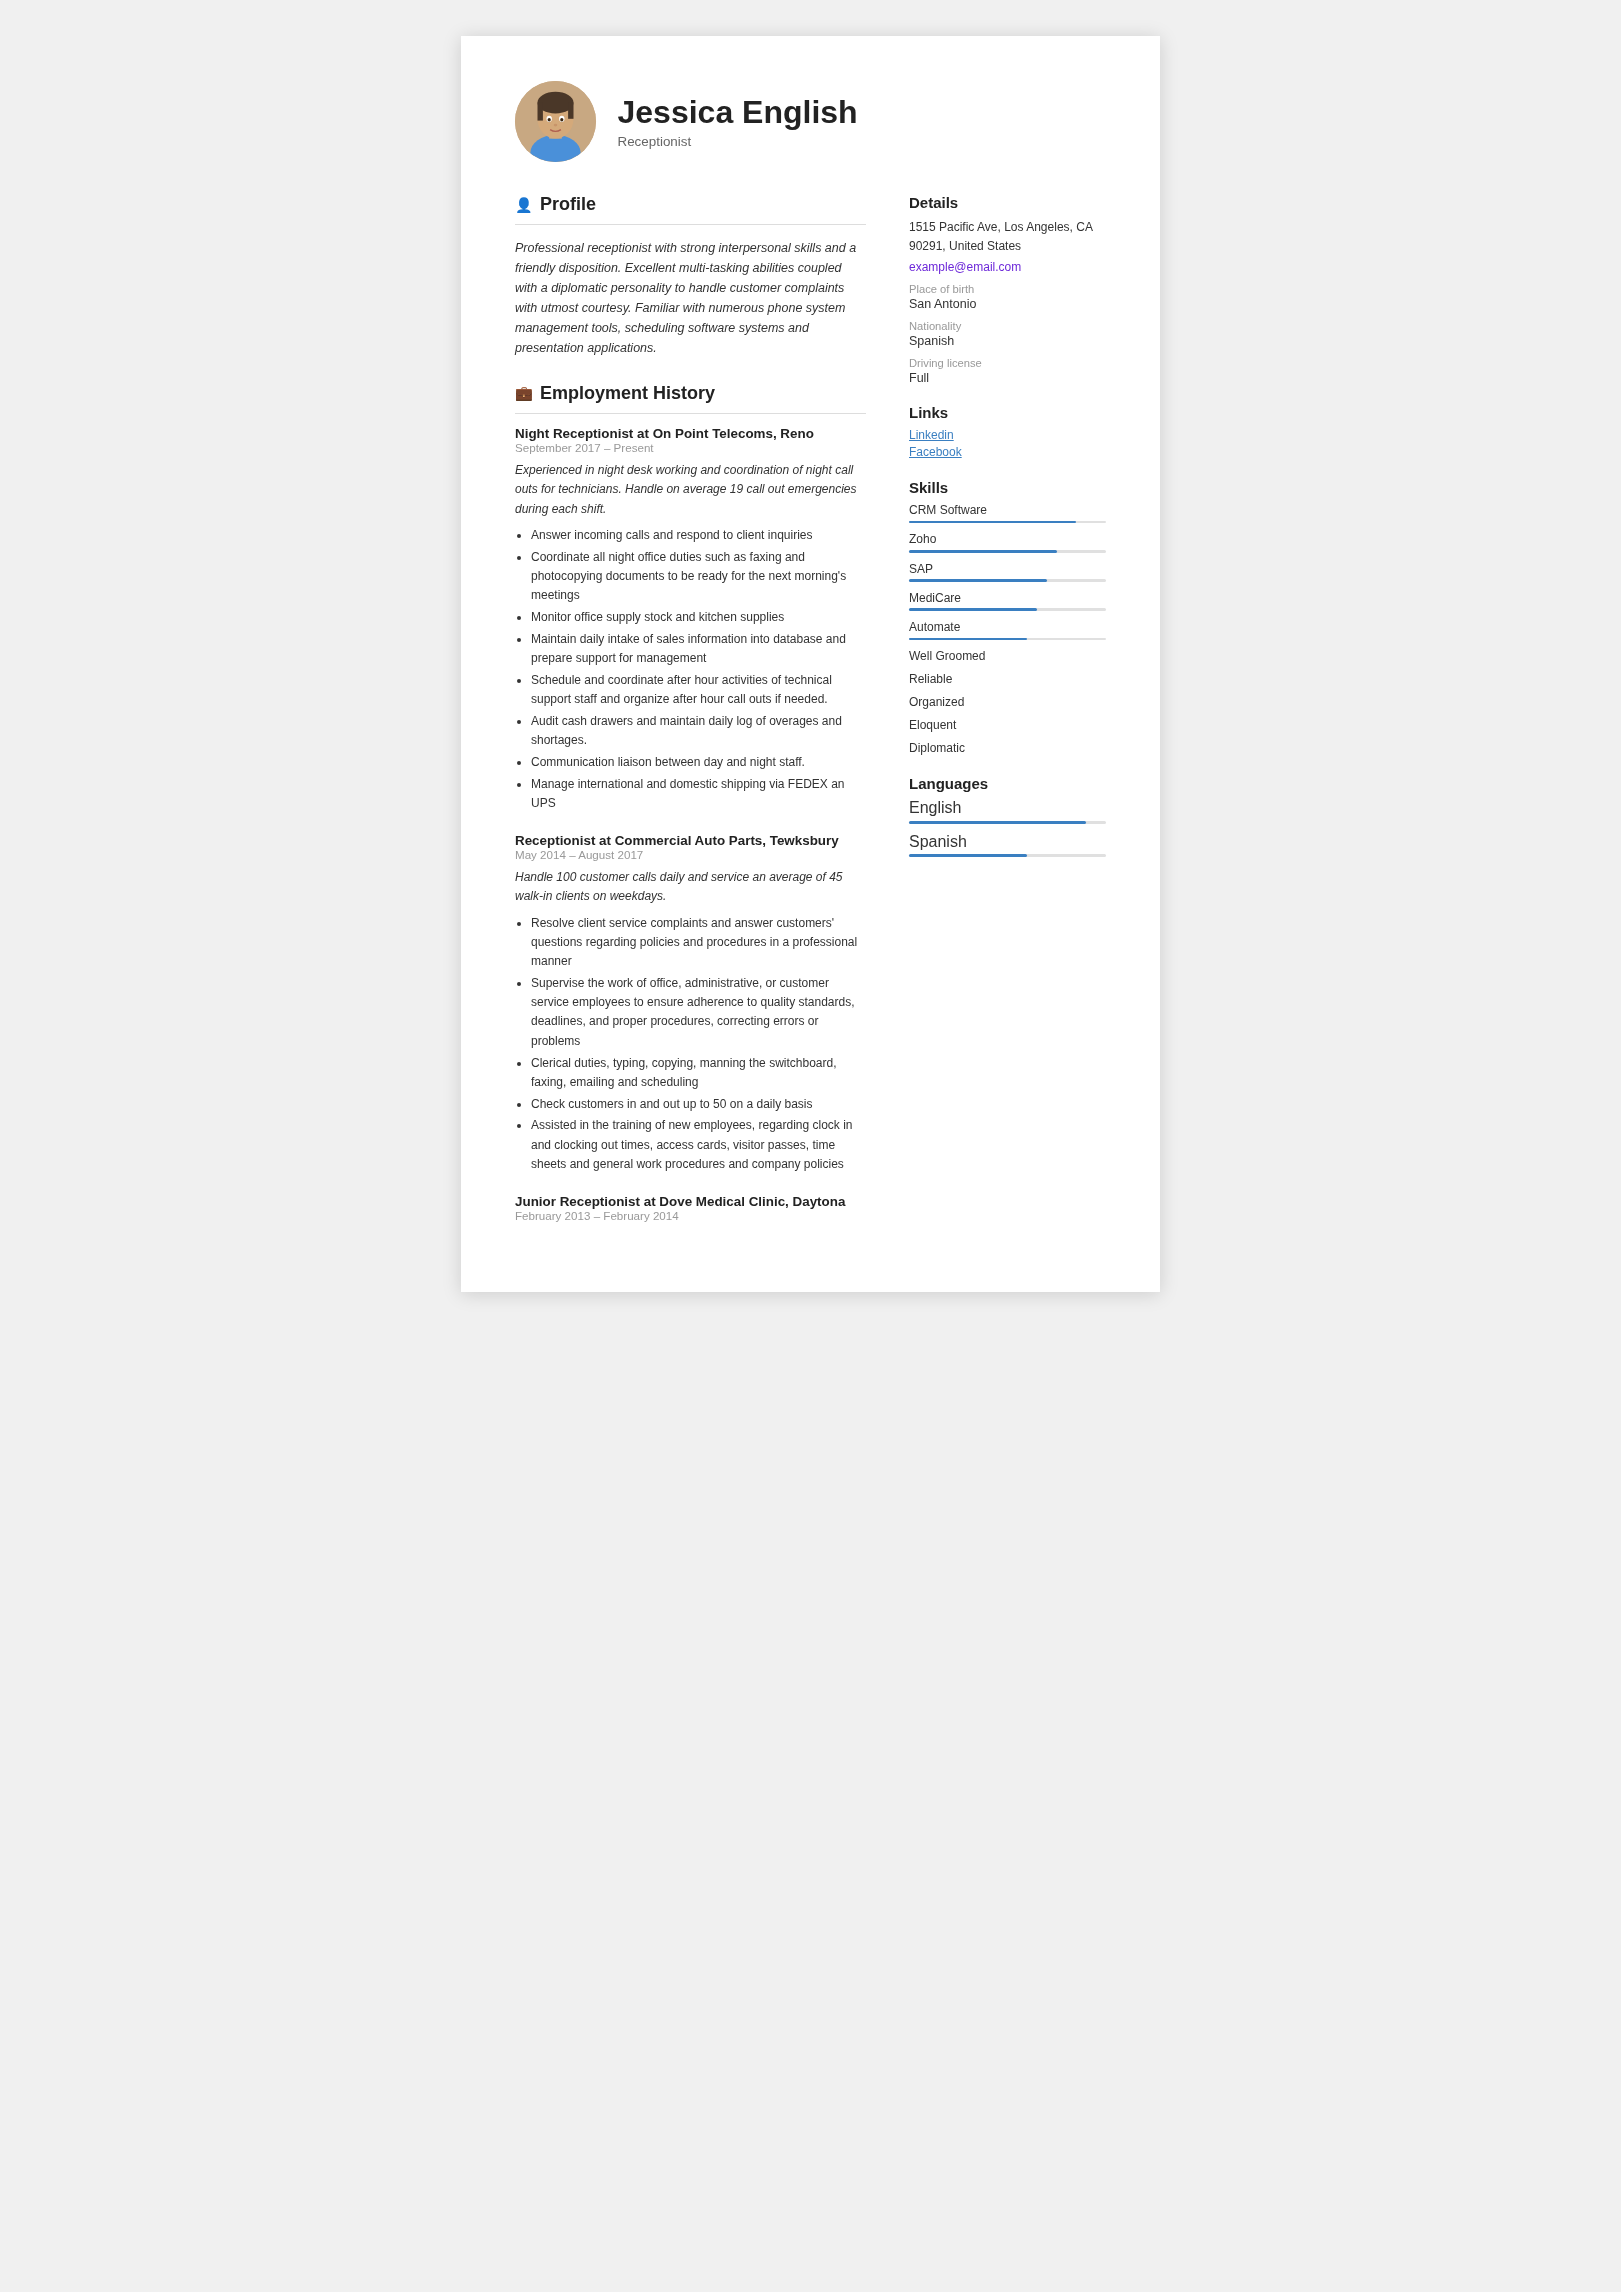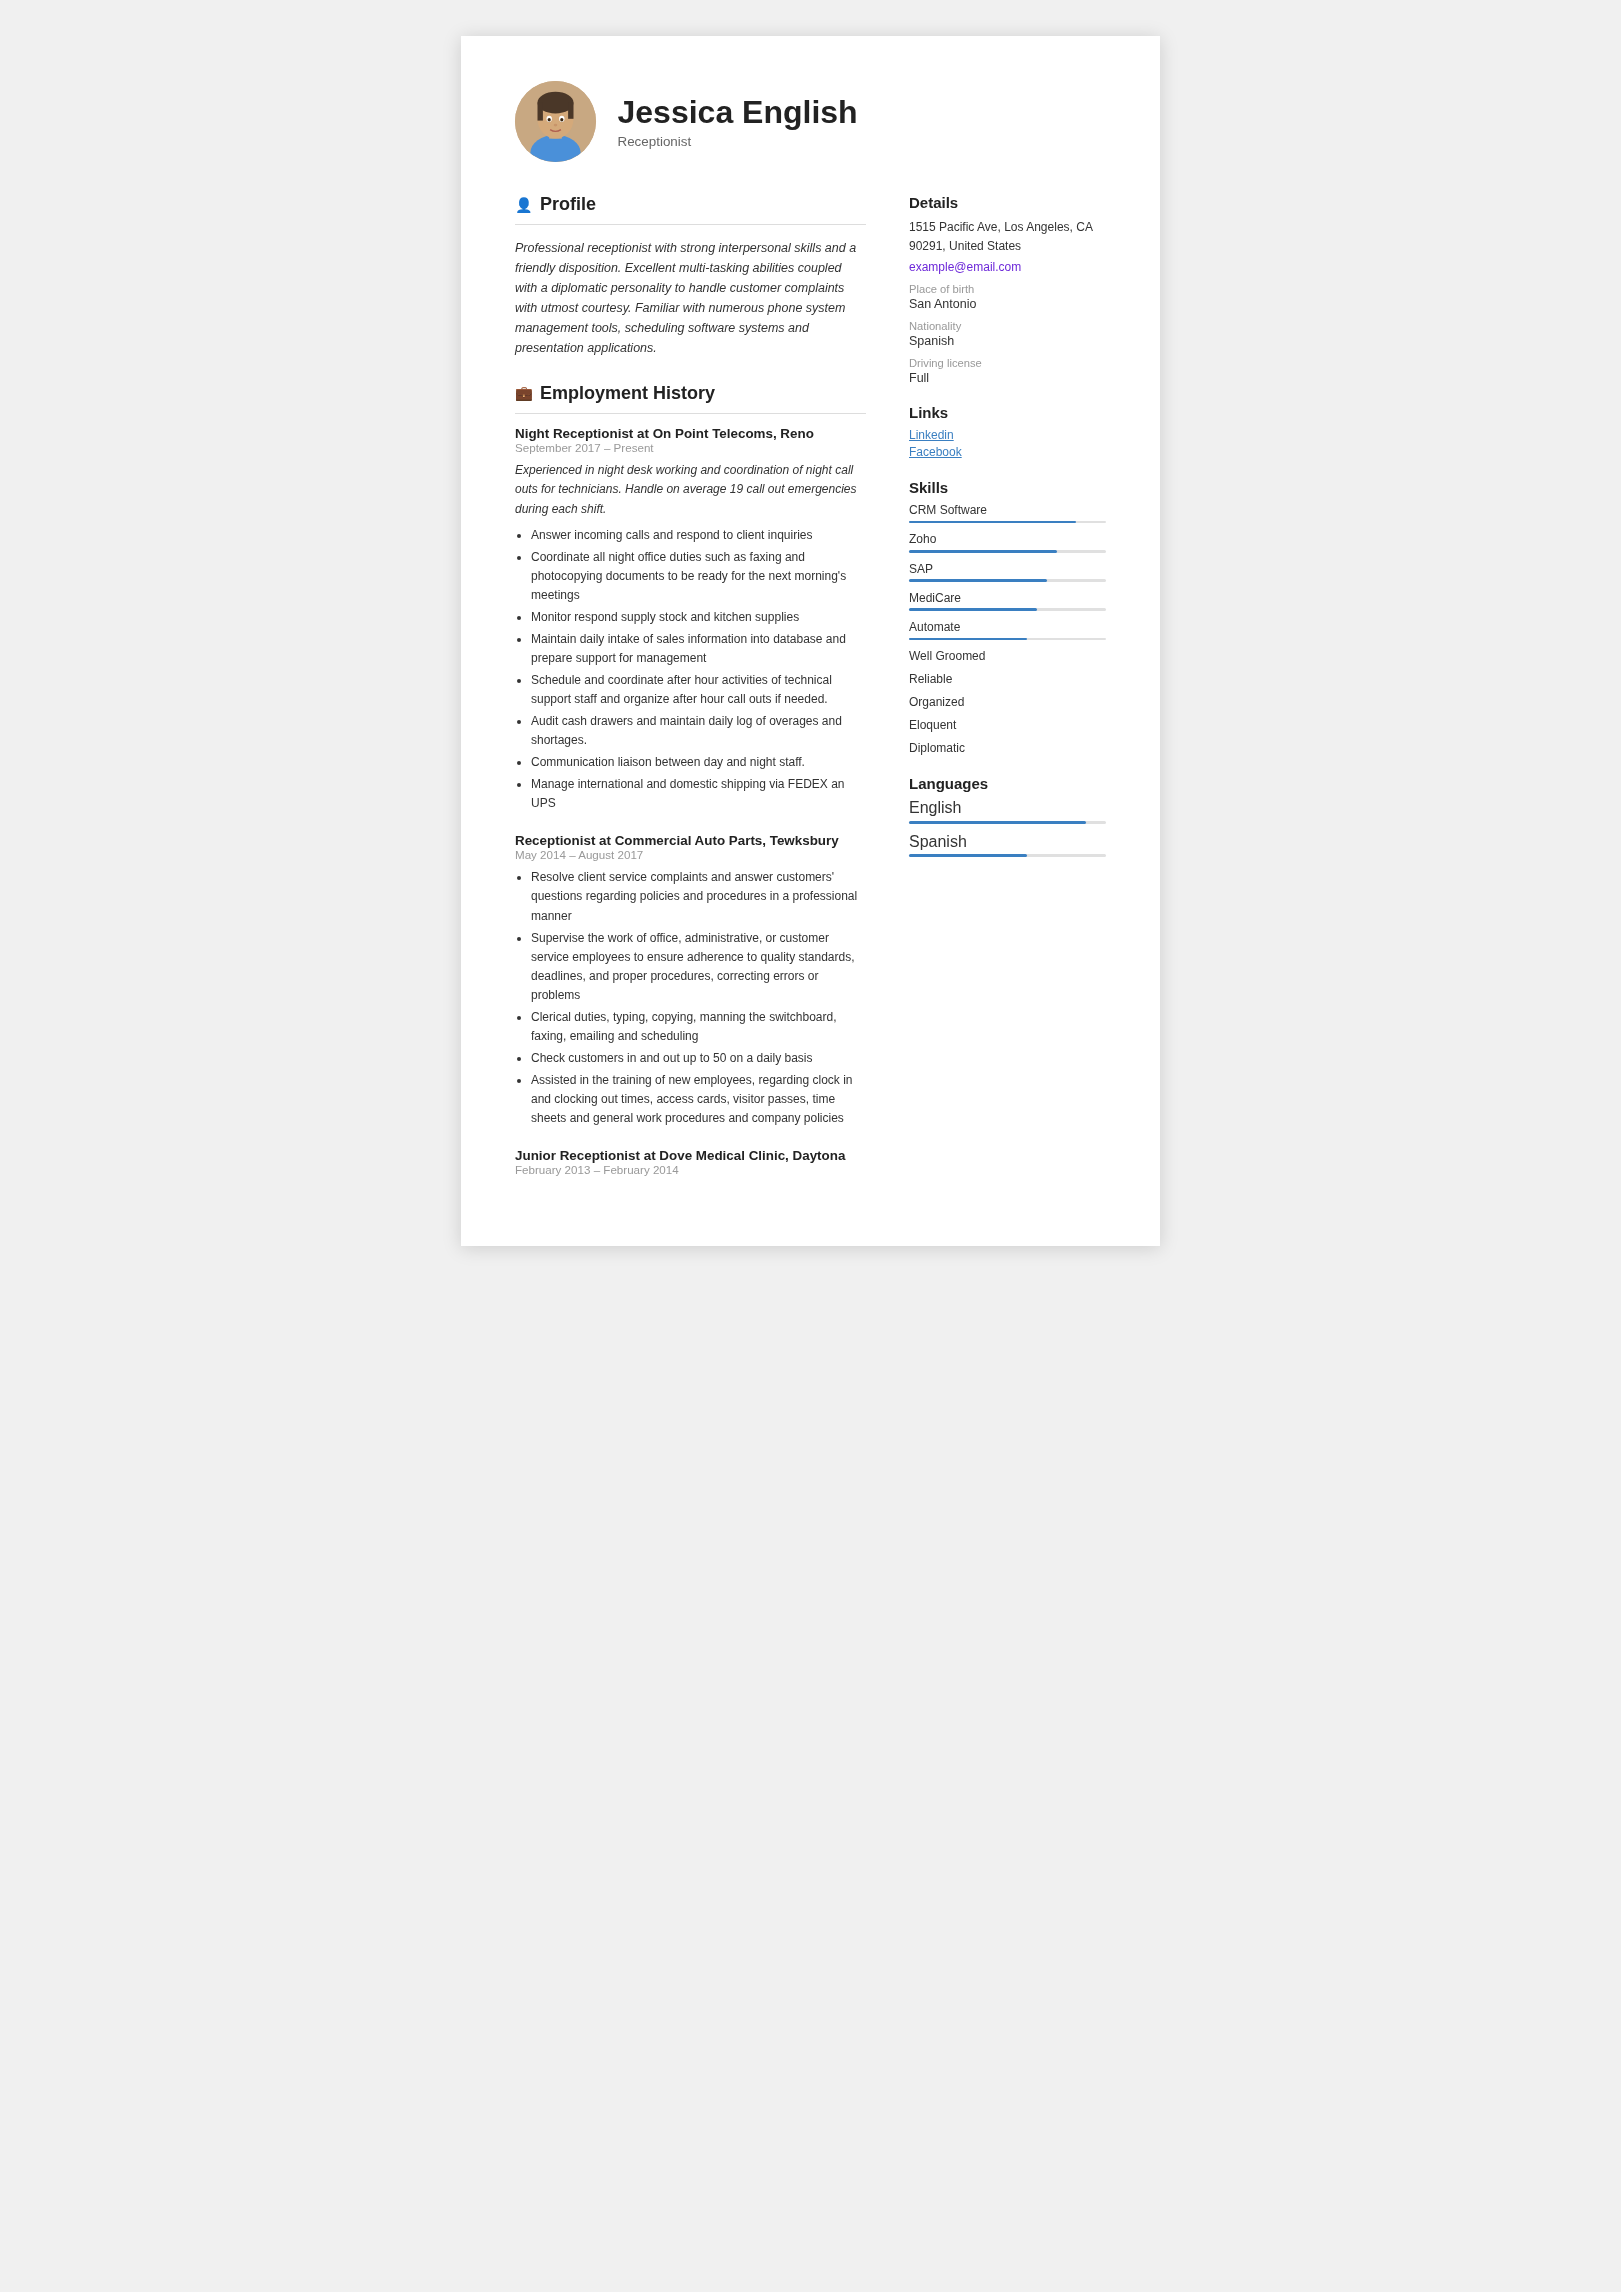--- a/index.html
+++ b/index.html
@@ -252,31 +252,32 @@
         </div>
         <hr class="section-divider">
         <div id="jobs-container">
             <div class="job">
               <div class="job-title">Night Receptionist at On Point Telecoms, Reno</div>
               <div class="job-dates">September 2017 – Present</div>
               <div class="job-summary">Experienced in night desk working and coordination of night call outs for technicians. Handle on average 19 call out emergencies during each shift.</div>
               <ul class="job-bullets">
                 <li>Answer incoming calls and respond to client inquiries</li>
                 <li>Coordinate all night office duties such as faxing and photocopying documents to be ready for the next morning's meetings</li>
-                <li>Monitor respond supply stock and kitchen supplies</li>
+                <li>Monitor office supply stock and kitchen supplies</li>
                 <li>Maintain daily intake of sales information into database and prepare support for management</li>
                 <li>Schedule and coordinate after hour activities of technical support staff and organize after hour call outs if needed.</li>
                 <li>Audit cash drawers and maintain daily log of overages and shortages.</li>
                 <li>Communication liaison between day and night staff.</li>
                 <li>Manage international and domestic shipping via FEDEX an UPS</li>
               </ul>
             </div>
             <div class="job">
               <div class="job-title">Receptionist at Commercial Auto Parts, Tewksbury</div>
               <div class="job-dates">May 2014 – August 2017</div>
+              <div class="job-summary">Handle 100 customer calls daily and service an average of 45 walk-in clients on weekdays.</div>
               <ul class="job-bullets">
                 <li>Resolve client service complaints and answer customers' questions regarding policies and procedures in a professional manner</li>
                 <li>Supervise the work of office, administrative, or customer service employees to ensure adherence to quality standards, deadlines, and proper procedures, correcting errors or problems</li>
                 <li>Clerical duties, typing, copying, manning the switchboard, faxing, emailing and scheduling</li>
                 <li>Check customers in and out up to 50 on a daily basis</li>
                 <li>Assisted in the training of new employees, regarding clock in and clocking out times, access cards, visitor passes, time sheets and general work procedures and company policies</li>
               </ul>
             </div>
             <div class="job">
               <div class="job-title">Junior Receptionist at Dove Medical Clinic, Daytona</div>

